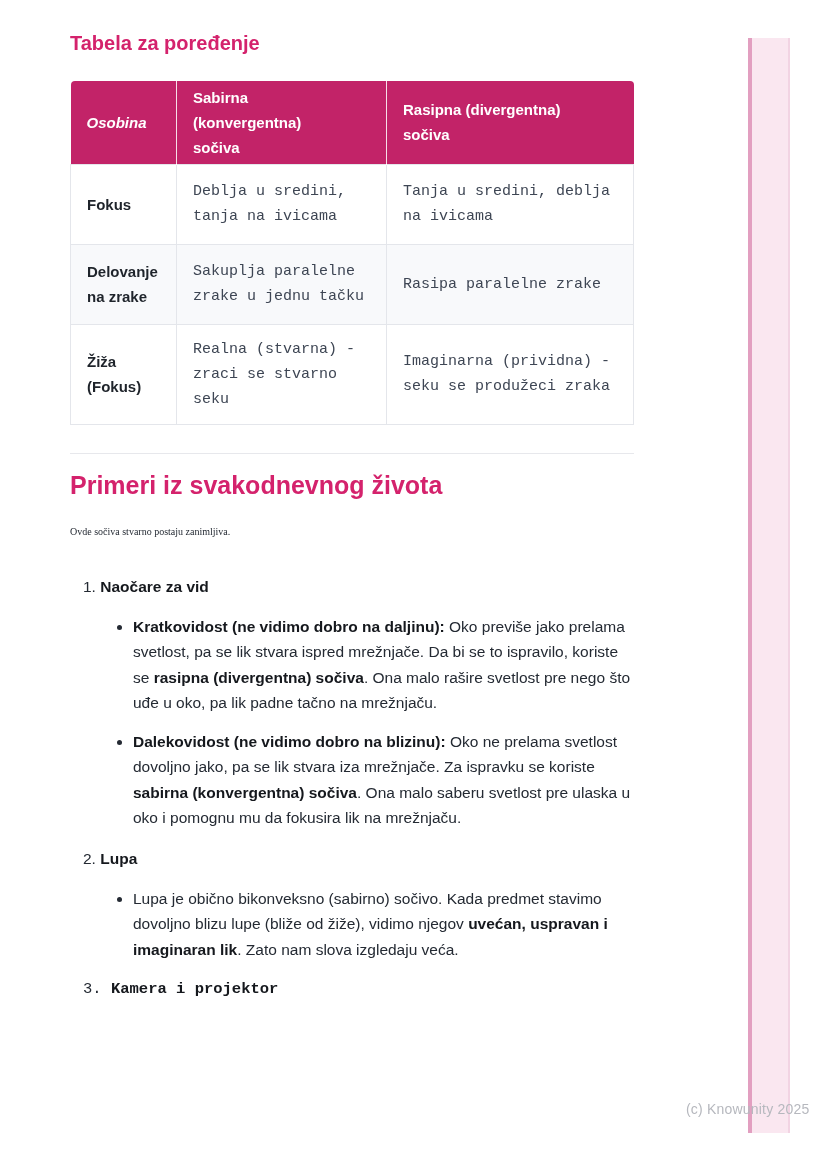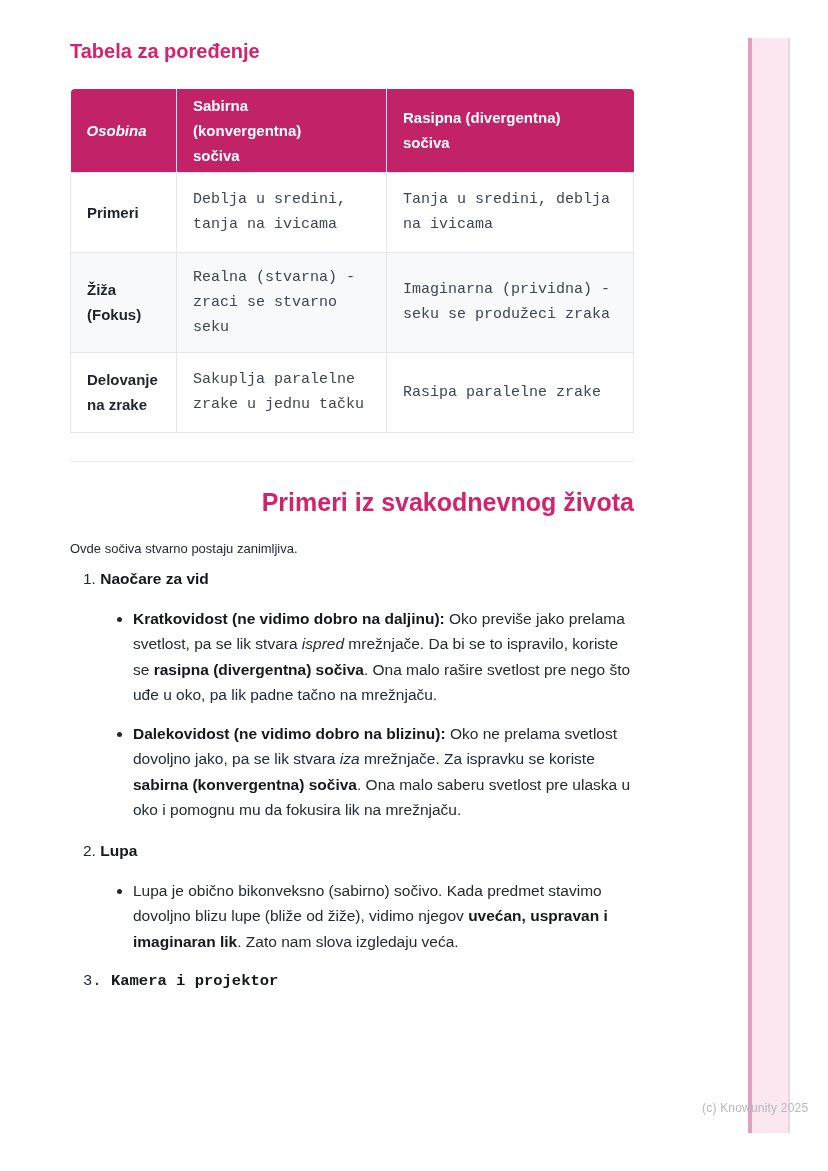--- a/index.html
+++ b/index.html
@@ -33,31 +33,31 @@
     width:42px;
     height:1095px;
     background:var(--stripe-fill);
     border-left:4px solid var(--stripe-edge);
     border-right:2px solid var(--stripe-edge-right);
     z-index:0;
   }
   .watermark{
     position:absolute;
     top:1101px;
-    left:702px;
-    font-size:12px;
+    left:686px;
+    font-size:14px;
     letter-spacing:.2px;
     color:var(--watermark);
     z-index:2;
     white-space:nowrap;
   }
   .content{
     position:absolute;
     left:70px;
-    top:40px;
+    top:32px;
     width:564px;
     z-index:1;
   }
   .sub-title{
     font-size:20px;
     line-height:22px;
     font-weight:700;
     color:var(--accent-pink);
   }
   table.cmp{
@@ -103,44 +103,44 @@
     font-weight:400;
     color:var(--cell-text);
     font-family:Liberation Mono, monospace;
   }
   hr.divider{
     margin-top:28px;
     border:none;
     border-top:1px solid var(--divider);
   }
   .main-title{
-    margin-top:24px;
+    margin-top:15px;
     font-size:25px;
     line-height:33px;
     font-weight:700;
     color:var(--accent-pink);
-    text-align:right;
   }
   .intro{
     margin-top:17px;
-    font-size:13px;
-    line-height:25px;
+    font-size:10px;
+    line-height:25px;
+    font-family:Liberation Serif, serif;
   }
   ol.examples{
     list-style:none;
-    margin-top:5px;
+    margin-top:30px;
     padding-left:13px;
     font-size:15.5px;
     line-height:25px;
   }
   ol.examples > li{margin-bottom:15px;}
   ol.examples > li:last-child{margin-bottom:0;font-family:Liberation Mono, monospace;}
   .num{font-weight:400;}
   .b{font-weight:700;color:#15181D;}
-  .i{font-style:italic;}
+  .i{}
   ul.sub{
     list-style:disc;
     margin:15px 0 0 0;
     padding-left:50px;
   }
   ul.sub > li{
     margin-bottom:13px;
     line-height:25.5px;
     padding-right:2px;
   }
@@ -164,33 +164,33 @@
       </colgroup>
     <thead>
       <tr>
         <th><span class="th-inner th-c1">Osobina</span></th>
         <th><span class="th-inner th-c2">Sabirna (konvergentna) sočiva</span></th>
         <th><span class="th-inner th-c3">Rasipna (divergentna) sočiva</span></th>
       </tr>
     </thead>
     <tbody>
       <tr>
-        <th>Primeri</th>
+        <th>Fokus</th>
         <td>Deblja u sredini, tanja na ivicama</td>
         <td>Tanja u sredini, deblja na ivicama</td>
+      </tr>
+      <tr>
+        <th>Delovanje na zrake</th>
+        <td>Sakuplja paralelne zrake u jednu tačku</td>
+        <td>Rasipa paralelne zrake</td>
       </tr>
       <tr>
         <th>Žiža (Fokus)</th>
         <td>Realna (stvarna) - zraci se stvarno seku</td>
         <td>Imaginarna (prividna) - seku se produžeci zraka</td>
-      </tr>
-      <tr>
-        <th>Delovanje na zrake</th>
-        <td>Sakuplja paralelne zrake u jednu tačku</td>
-        <td>Rasipa paralelne zrake</td>
       </tr>
     </tbody>
   </table>
 
   <hr class="divider">
 
   <h2 class="main-title">Primeri iz svakodnevnog života</h2>
 
   <p class="intro">Ovde sočiva stvarno postaju zanimljiva.</p>
 

